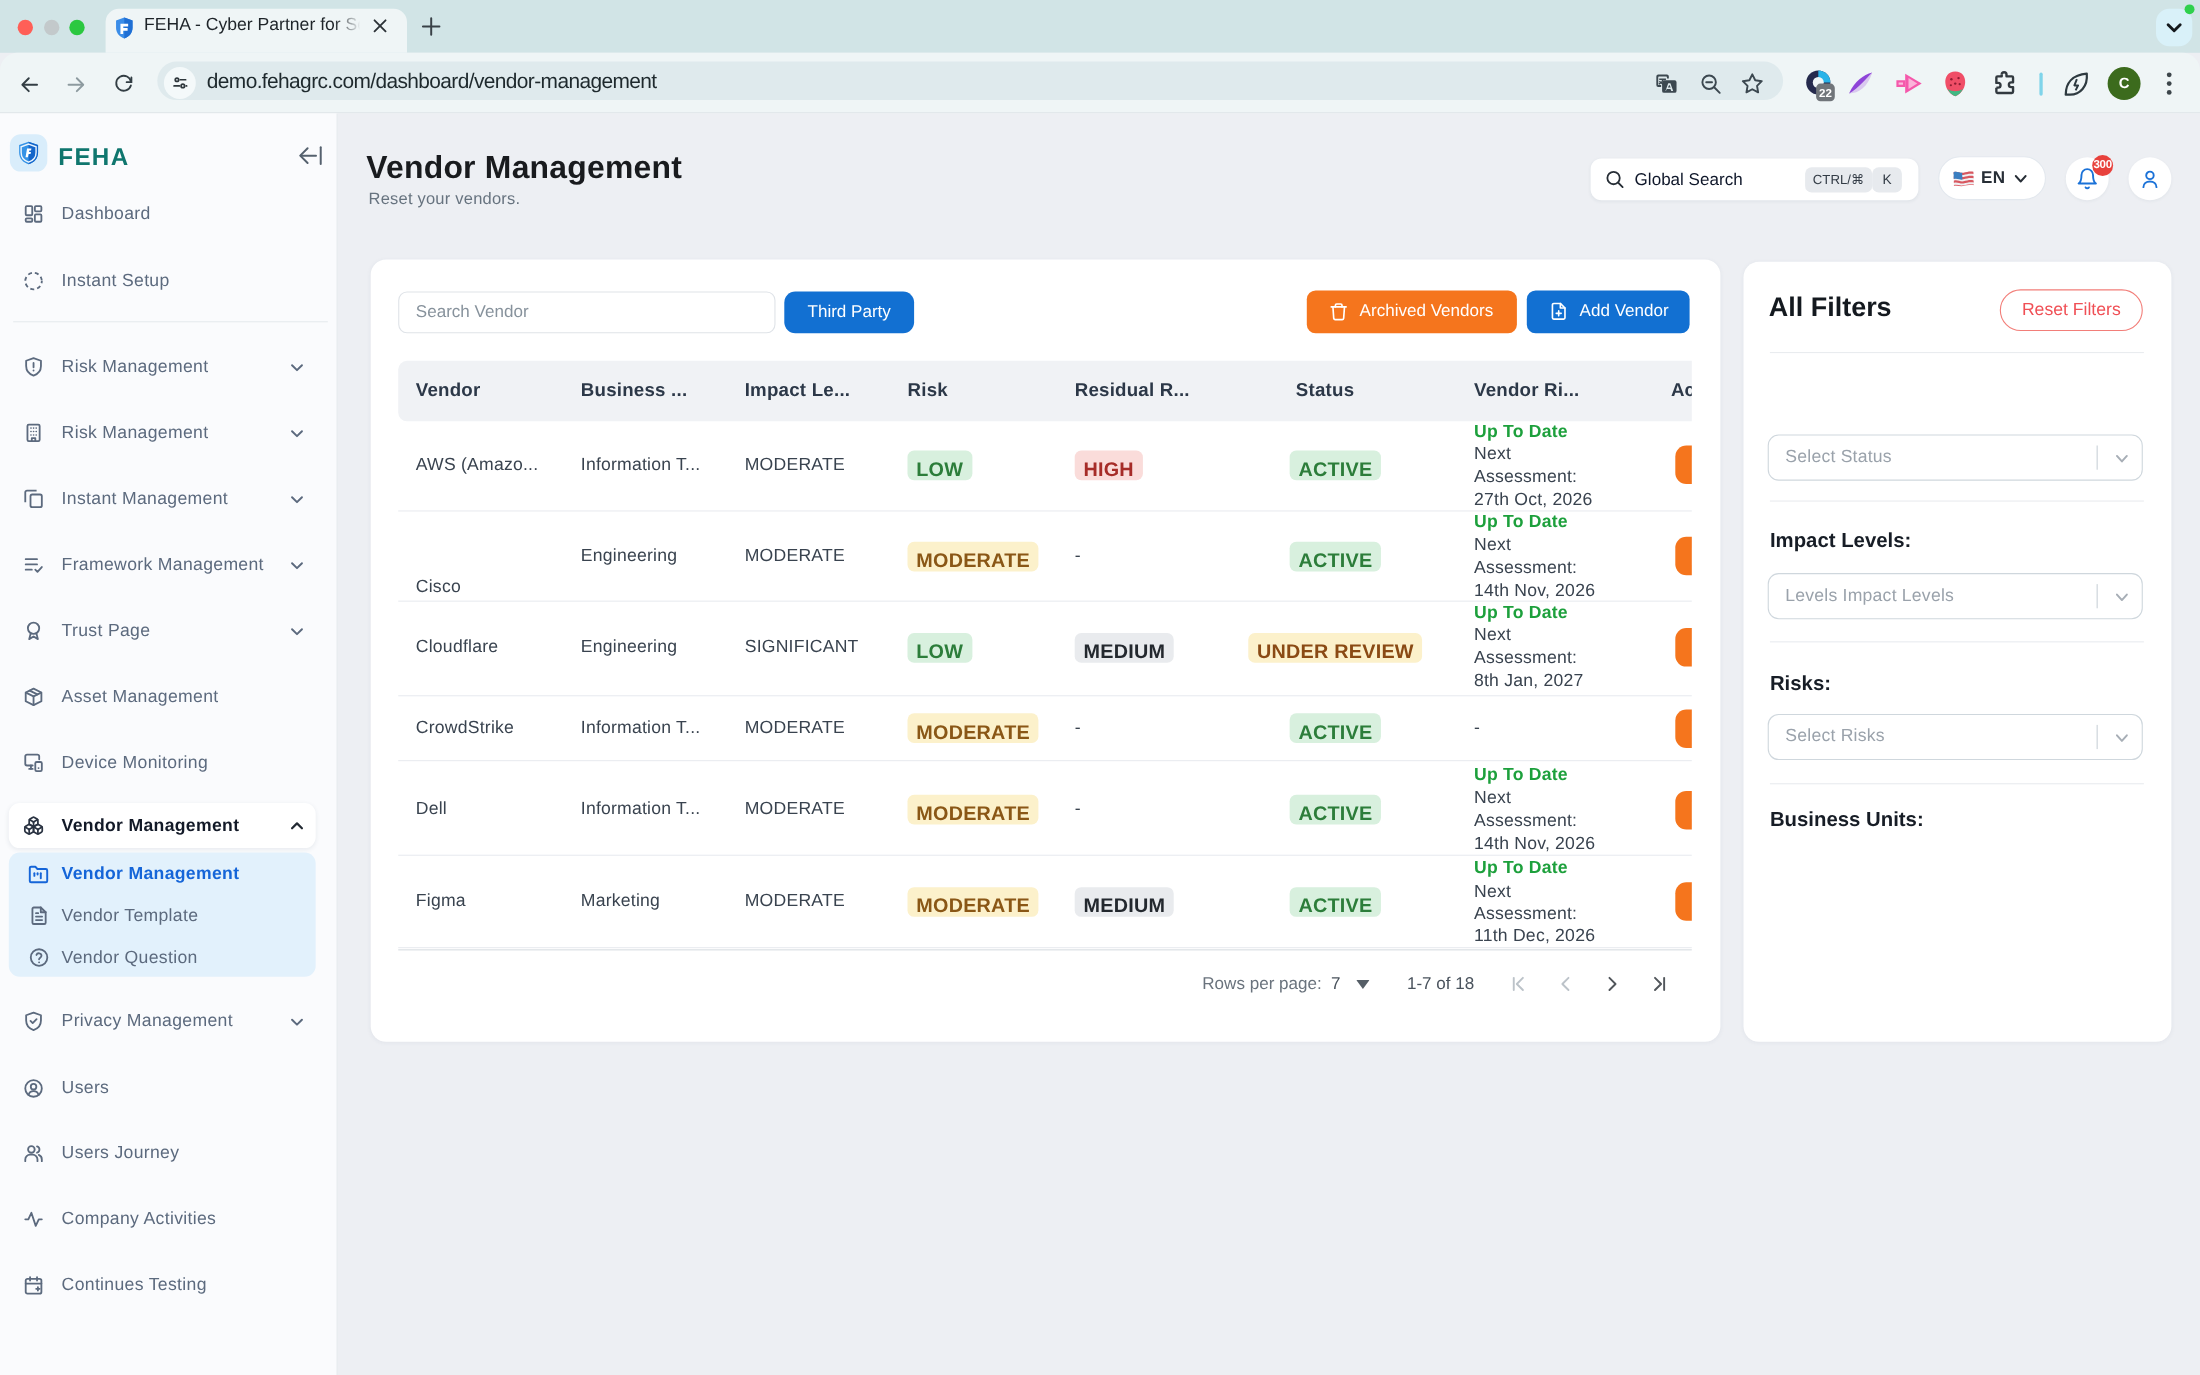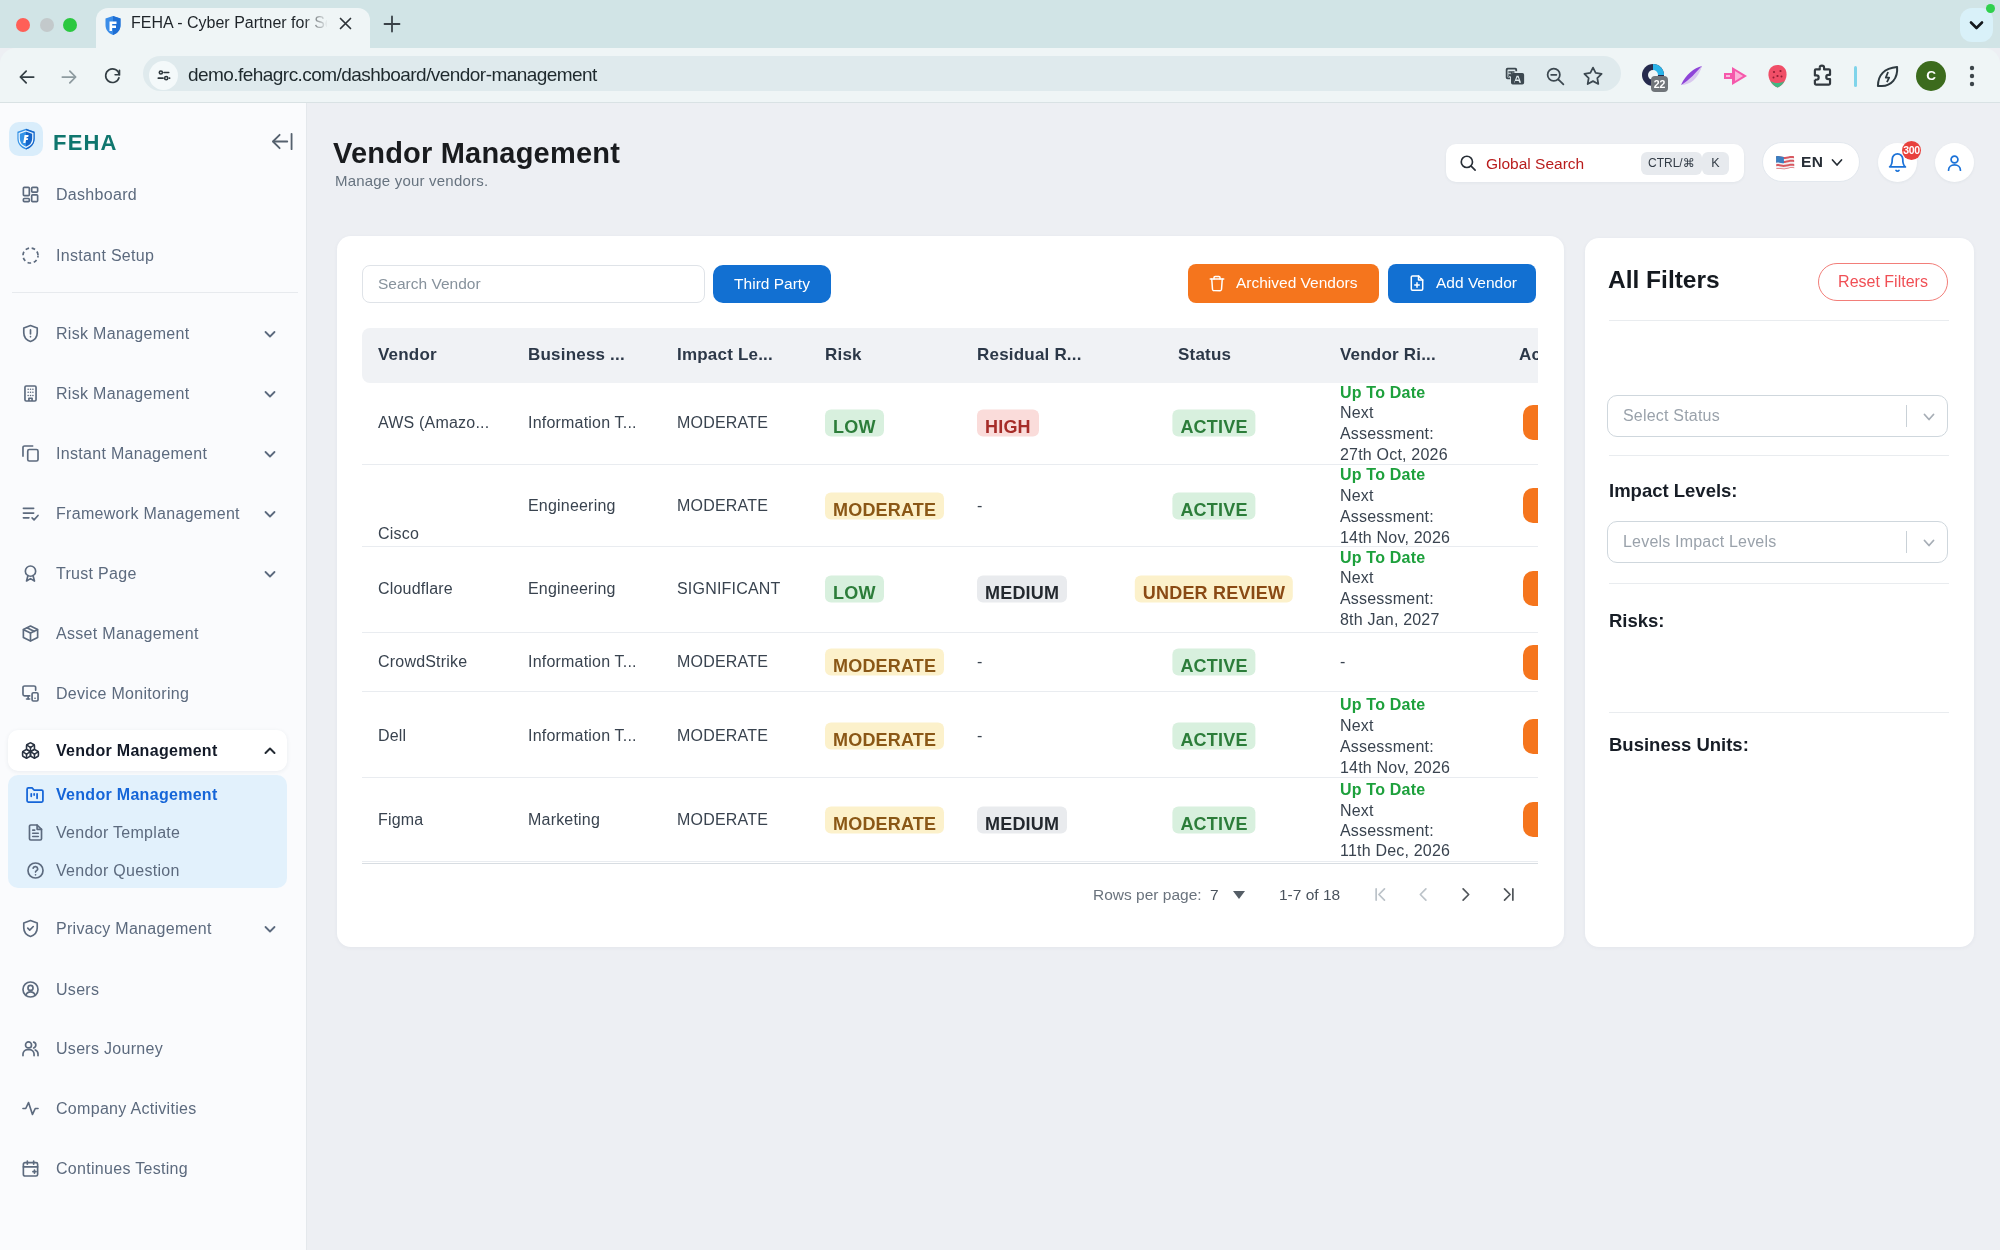--- a/index.html
+++ b/index.html
@@ -329,28 +329,28 @@
           <path d="M16 2.5 V6.5"></path>
           <path d="M3 10 H21"></path>
           <path d="M15 16 H19"></path>
           <path d="M17 14 V18"></path>
         </svg>
       <div class="mi" style="top:1066px;">Continues Testing</div>
     </div>
   </div>
 
   <div class="abs" id="h1">Vendor Management</div>
-  <div class="abs" id="sub1">Manage your vendors.</div>
+  <div class="abs" id="sub1">Reset your vendors.</div>
 
   <div class="abs" style="left:1446px; top:144px; width:298px; height:38px; background:#fff; border-radius:10px; box-shadow:0 1px 3px rgba(40,60,90,.06);"></div>
   <svg class="abs" style="left:1459px; top:154px;" width="18" height="18" viewBox="0 0 24 24" fill="none" stroke="#272e36" stroke-width="2.2" stroke-linecap="round">
       <circle cx="10.5" cy="10.5" r="7.5"></circle>
       <path d="M16.2 16.2 L21.5 21.5"></path>
     </svg>
-  <div class="abs" style="left:1486px; top:155px; font-size:15.5px; color:#b91c1c;">Global Search</div>
+  <div class="abs" style="left:1486px; top:155px; font-size:15.5px; color:#0f172a;">Global Search</div>
   <div class="abs" style="left:1641px; top:152px; height:23px; padding:0 7px; background:#e7eaee; border-radius:6px; font-size:12px; color:#333c46; line-height:23px;">CTRL/⌘</div>
   <div class="abs" style="left:1702px; top:152px; width:27px; height:23px; background:#e7eaee; border-radius:6px; font-size:12.5px; color:#333c46; line-height:23px; text-align:center;">K</div>
 
   <div class="abs" style="left:1762px; top:142px; width:98px; height:40px; background:#fff; border:1px solid #e3e8ee; border-radius:20px;"></div>
   <svg class="abs" style="left:1775px; top:155px;" width="20" height="15" viewBox="0 0 20 15">
     <path d="M1 1.5 C4 .2 7 2.6 10 2 C13 1.4 16 .4 19 1.2 L19.3 12.5 C16 11.7 13 12.8 10 13.4 C7 14 4 12.4 1.3 13.2 Z" fill="#f0eff2"></path>
     <g fill="#d8575f">
         <path d="M1 1.5 C4 .2 7 2.6 10 2 C13 1.4 16 .4 19 1.2 l.05 2 C16 2.4 13 3.4 10 4 C7 4.6 4 2.2 1.05 3.5 Z"></path>
         <path d="M1.1 5.4 C4 4.1 7 6.5 10 5.9 C13 5.3 16 4.3 19.1 5.1 l.05 2 C16 6.3 13 7.3 10 7.9 C7 8.5 4 6.1 1.15 7.4 Z"></path>
         <path d="M1.2 9.3 C4 8 7 10.4 10 9.8 C13 9.2 16 8.2 19.2 9 l.05 2 C16 10.2 13 11.2 10 11.8 C7 12.4 4 10 1.25 11.3 Z"></path>
@@ -524,17 +524,24 @@
   <div class="fsel" style="top:521px;">
       <div class="ph">Levels Impact Levels</div>
       <div class="bar"></div>
       <svg class="ch" width="16" height="16" viewBox="0 0 16 16" fill="none" stroke="#a7aeb6" stroke-width="1.8" stroke-linecap="round" stroke-linejoin="round">
         <path d="M3.5 5.5 L8 10.5 L12.5 5.5"></path>
       </svg>
     </div>
   <div class="fdiv" style="top:583px;"></div>
 
   <div class="flabel" style="top:621px;">Risks:</div>
+  <div class="fsel" style="top:649px;">
+      <div class="ph">Select Risks</div>
+      <div class="bar"></div>
+      <svg class="ch" width="16" height="16" viewBox="0 0 16 16" fill="none" stroke="#a7aeb6" stroke-width="1.8" stroke-linecap="round" stroke-linejoin="round">
+        <path d="M3.5 5.5 L8 10.5 L12.5 5.5"></path>
+      </svg>
+    </div>
   <div class="fdiv" style="top:712px;"></div>
 
   <div class="flabel" style="top:745px;">Business Units:</div>
 
 </div>
 
 </body></html>

